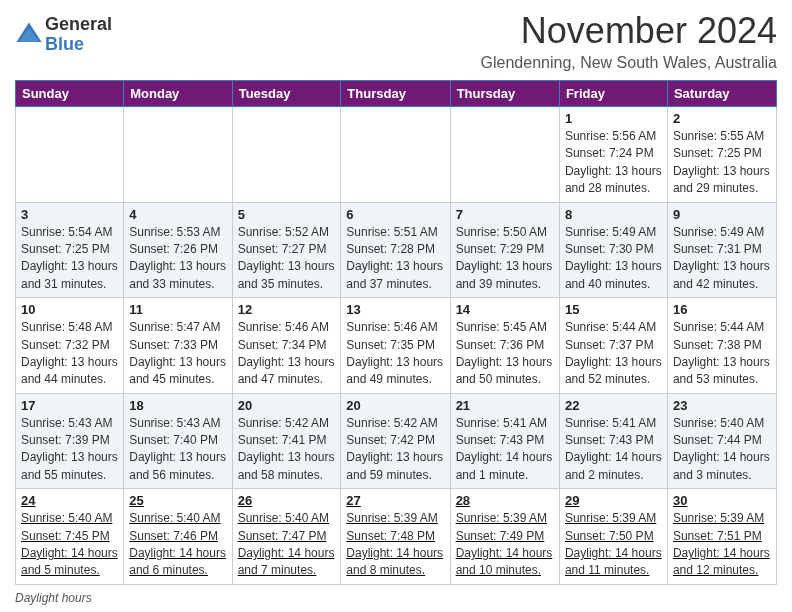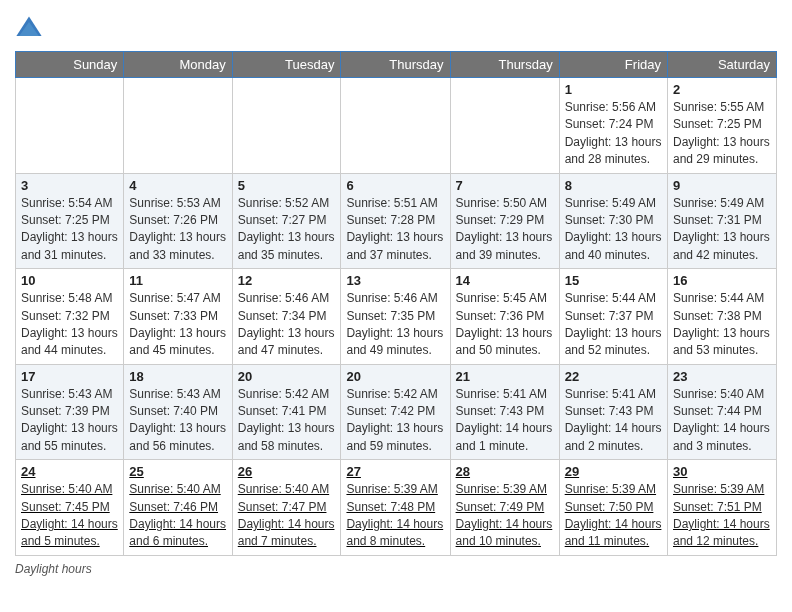--- a/index.html
+++ b/index.html
@@ -53,26 +53,26 @@
       font-size: 16px;
       color: #555;
       margin-top: 2px;
     }
     .calendar {
       width: 100%;
       border-collapse: collapse;
       font-size: 11px;
     }
     .calendar th {
-      background-color: #737373;
+      background-color: #701a75;
       color: #fff;
-      text-align: right;
+      text-align: left;
       padding: 5px 6px;
       font-size: 13px;
-      font-weight: normal;
+      font-weight: bold;
       border: 1px solid #3a7bbf;
     }
     .calendar td {
       border: 1px solid #ccc;
       vertical-align: top;
       padding: 4px 5px;
       width: 113px;
       min-height: 70px;
       background: #fff;
     }
@@ -113,20 +113,28 @@
   </style>
 </head>
 <body>
 
 <div class="header">
   <div class="logo">
     <svg class="logo-icon" viewBox="0 0 40 40" xmlns="http://www.w3.org/2000/svg">
       <polygon points="20,2 38,30 2,30" fill="#3a7bbf"></polygon>
       <polygon points="20,10 34,30 6,30" fill="#5a9fd4" opacity="0.5"></polygon>
     </svg>
+    <div class="logo-text">
+      <span class="logo-general">General</span>
+      <span class="logo-blue">Blue</span>
+    </div>
+  </div>
+  <div class="title-block">
+    <div class="month-title">November 2024</div>
+    <div class="location-title">Glendenning, New South Wales, Australia</div>
   </div>
 </div>
 
 <table class="calendar">
   <thead>
     <tr>
     <th>Sunday</th>
         <th>Monday</th>
         <th>Tuesday</th>
         <th>Thursday</th>

